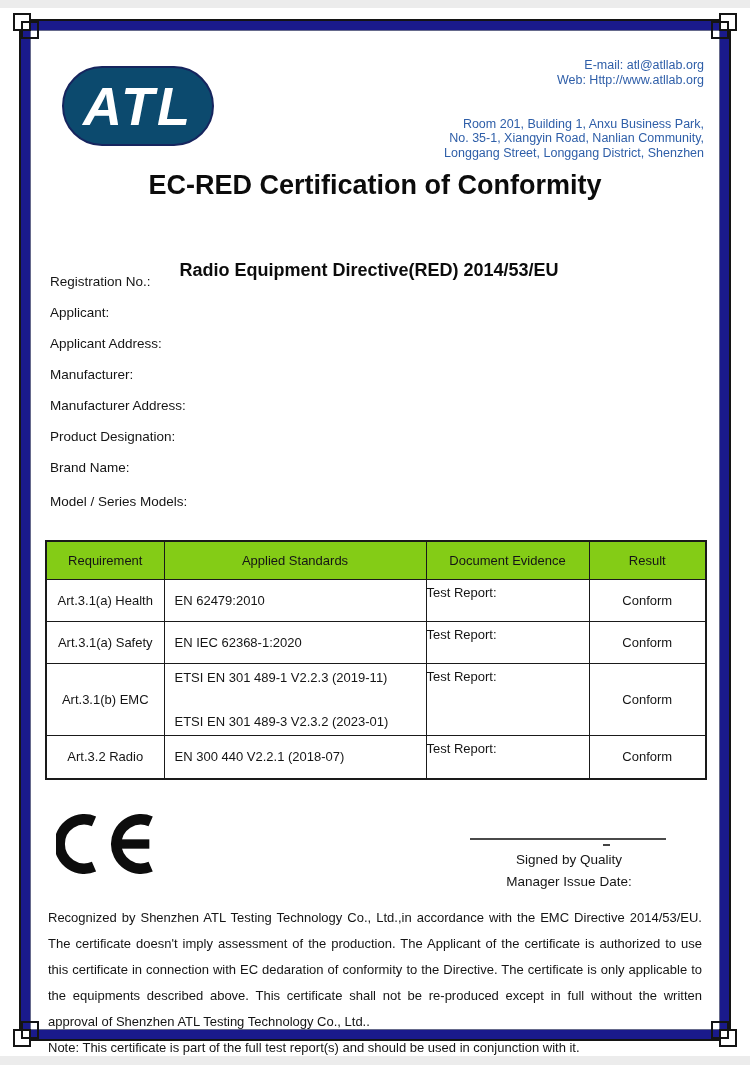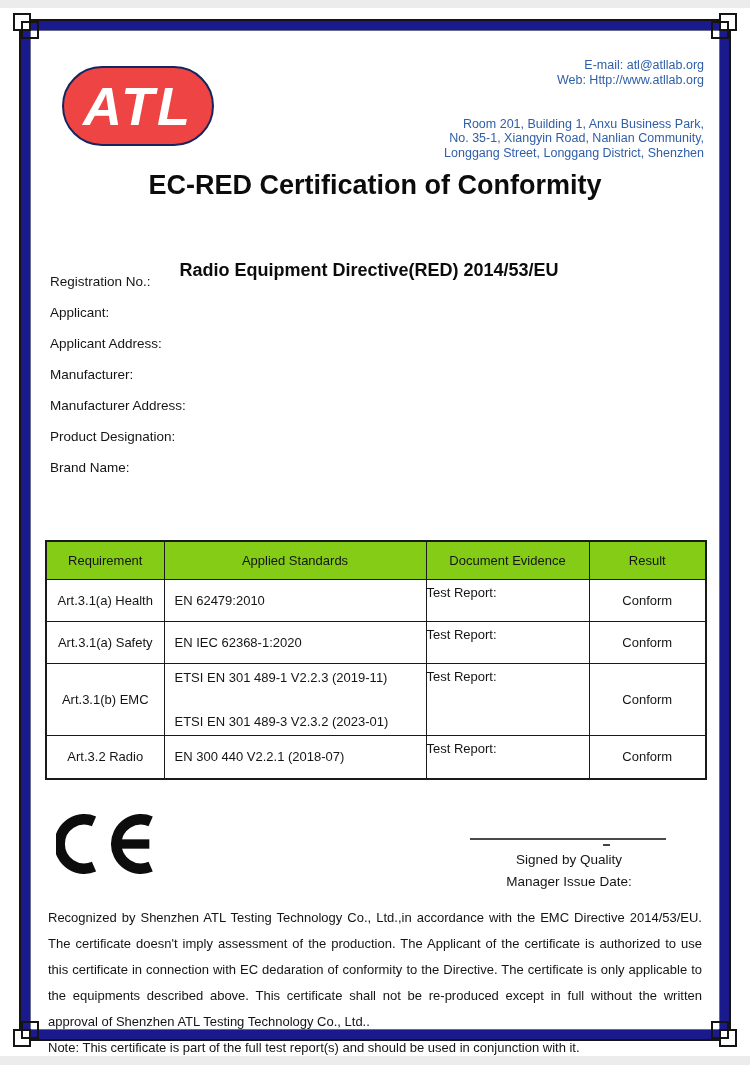--- a/index.html
+++ b/index.html
@@ -43,21 +43,21 @@
   .corner.bl { left:-8px; bottom:-8px; }
   .corner.bl::before { left:0; bottom:0; background:#fff; }
   .corner.bl::after  { left:8px; bottom:8px; }
   .corner.br { right:-8px; bottom:-8px; }
   .corner.br::before { right:0; bottom:0; background:#fff; }
   .corner.br::after  { right:8px; bottom:8px; }
 
   
   .logo {
     position:absolute; left:62px; top:66px; width:152px; height:80px;
-    background:#ef4444; border:2px solid #16255e; border-radius:42px;
+    background:#0c4a6e; border:2px solid #16255e; border-radius:42px;
     display:flex; align-items:center; justify-content:center;
     color:#ffffff; font-weight:900; font-size:54px; letter-spacing:3px;
     font-style:italic;
   }
   .contact {
     position:absolute; right:46px; top:58px; width:330px;
     text-align:right; color:#2e5ea8; font-size:12.5px; line-height:14.8px;
   }
   .contact .addr { margin-top:29px; }
 
@@ -146,20 +146,21 @@
   <div class="subtitle">Radio Equipment Directive(RED) 2014/53/EU</div>
 
   <div class="fields">
     <div class="field">Registration No.:</div>
     <div class="field">Applicant:</div>
     <div class="field">Applicant Address:</div>
     <div class="field">Manufacturer:</div>
     <div class="field">Manufacturer Address:</div>
     <div class="field">Product Designation:</div>
     <div class="field">Brand Name:</div>
+    <div class="field">Model / Series Models:</div>
   </div>
 
   <table class="cert">
     <colgroup>
         <col class="c-req">
         <col class="c-std">
         <col class="c-doc">
         <col class="c-res">
       </colgroup>
     <thead>

